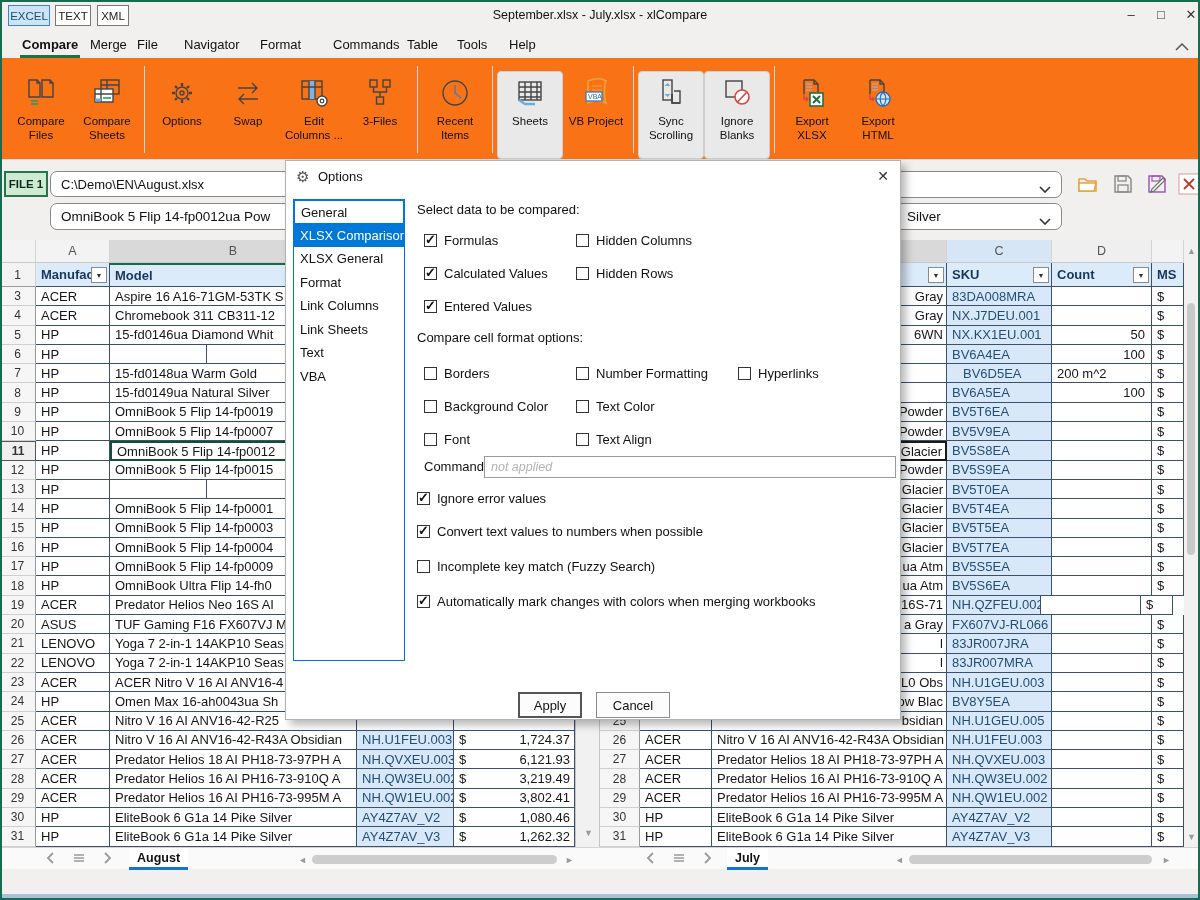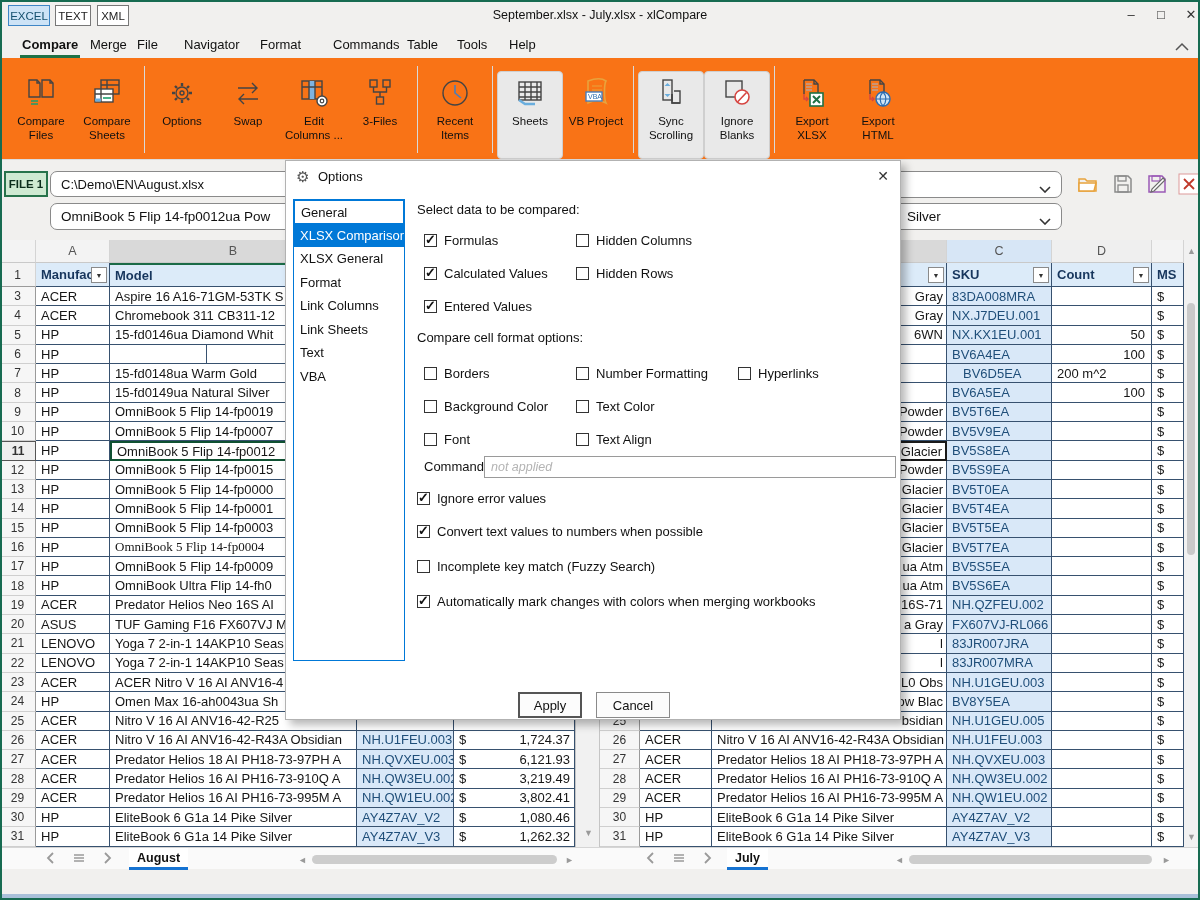--- a/index.html
+++ b/index.html
@@ -416,42 +416,41 @@
       <div class="trow drow">
         <div class="cell rn" style="width: 36px;">12</div>
         <div class="cell " style="width: 74px;">HP</div>
         <div class="cell " style="width: 247px;">OmniBook 5 Flip 14-fp0015</div>
         <div class="cell " style="width: 97px;"></div>
         <div class="cell amt" style="width: 121px;"></div>
       </div>
       <div class="trow drow">
         <div class="cell rn" style="width: 36px;">13</div>
         <div class="cell " style="width: 74px;">HP</div>
-        <div class="cell " style="width: 247px;">OmniBook 5 Flip 14-fp0000</div>
         <div class="cell " style="width: 97px;"></div>
         <div class="cell amt" style="width: 121px;"></div>
       </div>
       <div class="trow drow">
         <div class="cell rn" style="width: 36px;">14</div>
         <div class="cell " style="width: 74px;">HP</div>
         <div class="cell " style="width: 247px;">OmniBook 5 Flip 14-fp0001</div>
         <div class="cell " style="width: 97px;"></div>
         <div class="cell amt" style="width: 121px;"></div>
       </div>
       <div class="trow drow">
         <div class="cell rn" style="width: 36px;">15</div>
         <div class="cell " style="width: 74px;">HP</div>
         <div class="cell " style="width: 247px;">OmniBook 5 Flip 14-fp0003</div>
         <div class="cell " style="width: 97px;"></div>
         <div class="cell amt" style="width: 121px;"></div>
       </div>
       <div class="trow drow">
         <div class="cell rn" style="width: 36px;">16</div>
         <div class="cell " style="width: 74px;">HP</div>
-        <div class="cell " style="width: 247px; font-family: Liberation Serif, serif;">OmniBook 5 Flip 14-fp0004</div>
+        <div class="cell " style="width: 247px;">OmniBook 5 Flip 14-fp0004</div>
         <div class="cell " style="width: 97px;"></div>
         <div class="cell amt" style="width: 121px;"></div>
       </div>
       <div class="trow drow">
         <div class="cell rn" style="width: 36px;">17</div>
         <div class="cell " style="width: 74px;">HP</div>
         <div class="cell " style="width: 247px;">OmniBook 5 Flip 14-fp0009</div>
         <div class="cell " style="width: 97px;"></div>
         <div class="cell amt" style="width: 121px;"></div>
       </div>
@@ -719,21 +718,21 @@
         <div class="cell " style="width: 72px;"></div>
         <div class="cell bfrag" style="width: 235px;">ua Atm</div>
         <div class="cell sku" style="width: 105px;">BV5S6EA</div>
         <div class="cell num" style="width: 100px;"></div>
         <div class="cell " style="width: 32px;">$</div>
       </div>
       <div class="trow drow">
         <div class="cell rn" style="width: 40px;">19</div>
         <div class="cell " style="width: 72px;"></div>
         <div class="cell bfrag" style="width: 235px;">N16S-71</div>
-        <div class="cell sku" style="width: 105px;">NH.QZFEU.002</div>
+        <div class="cell sku" style="width: 94px;">NH.QZFEU.002</div>
         <div class="cell num" style="width: 100px;"></div>
         <div class="cell " style="width: 32px;">$</div>
       </div>
       <div class="trow drow">
         <div class="cell rn" style="width: 40px;">20</div>
         <div class="cell " style="width: 72px;"></div>
         <div class="cell bfrag" style="width: 235px;">a Gray</div>
         <div class="cell sku" style="width: 105px;">FX607VJ-RL066</div>
         <div class="cell num" style="width: 100px;"></div>
         <div class="cell " style="width: 32px;">$</div>

